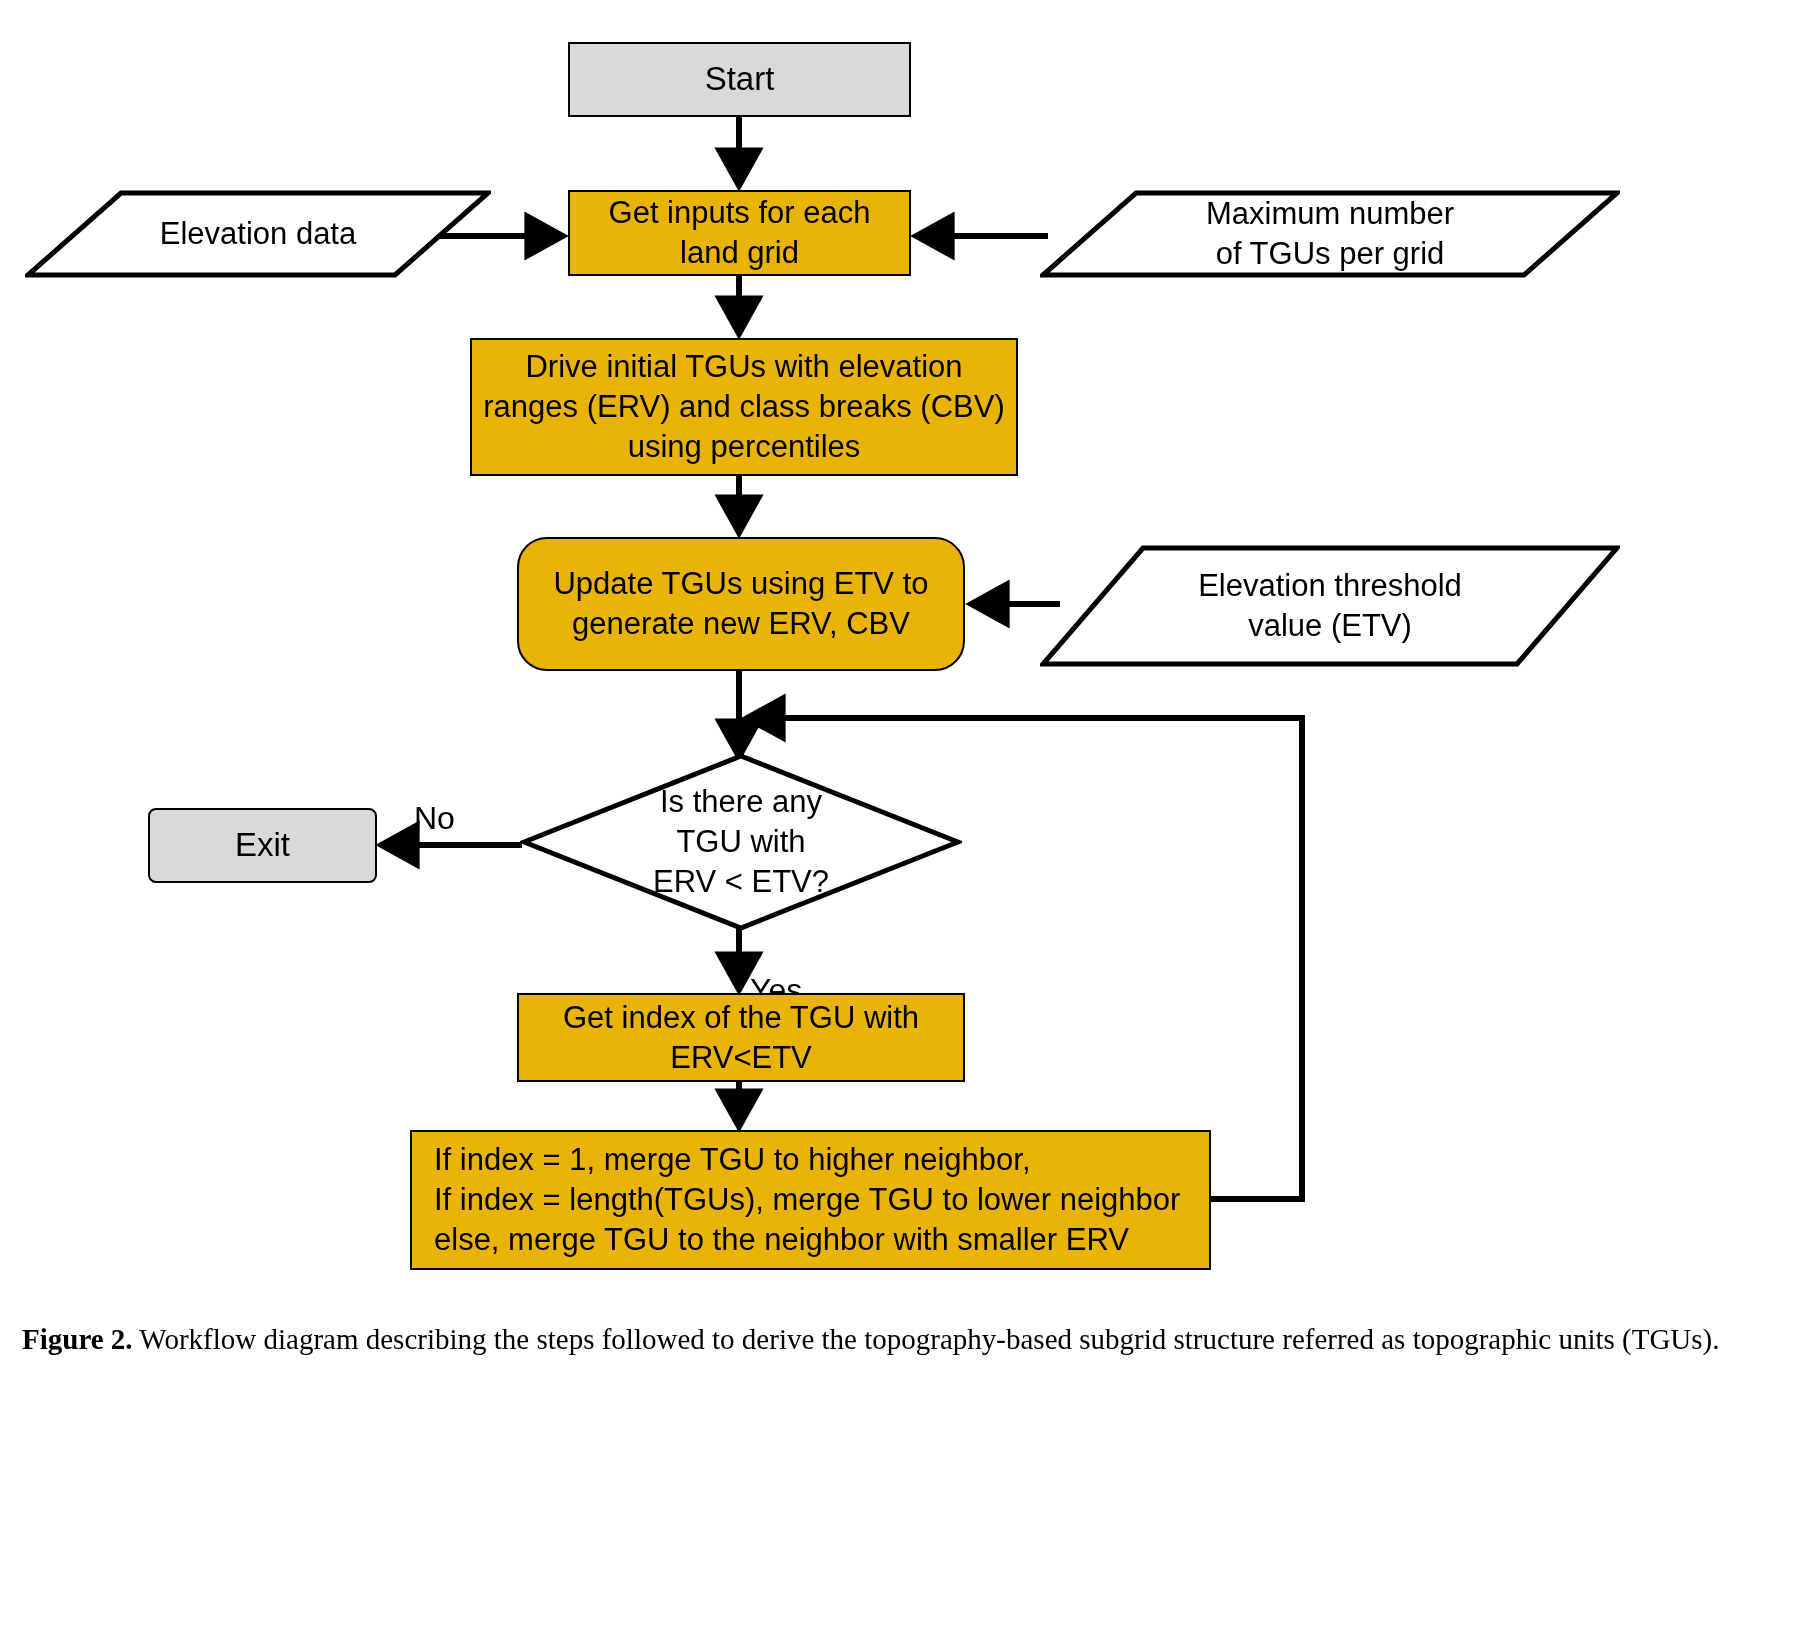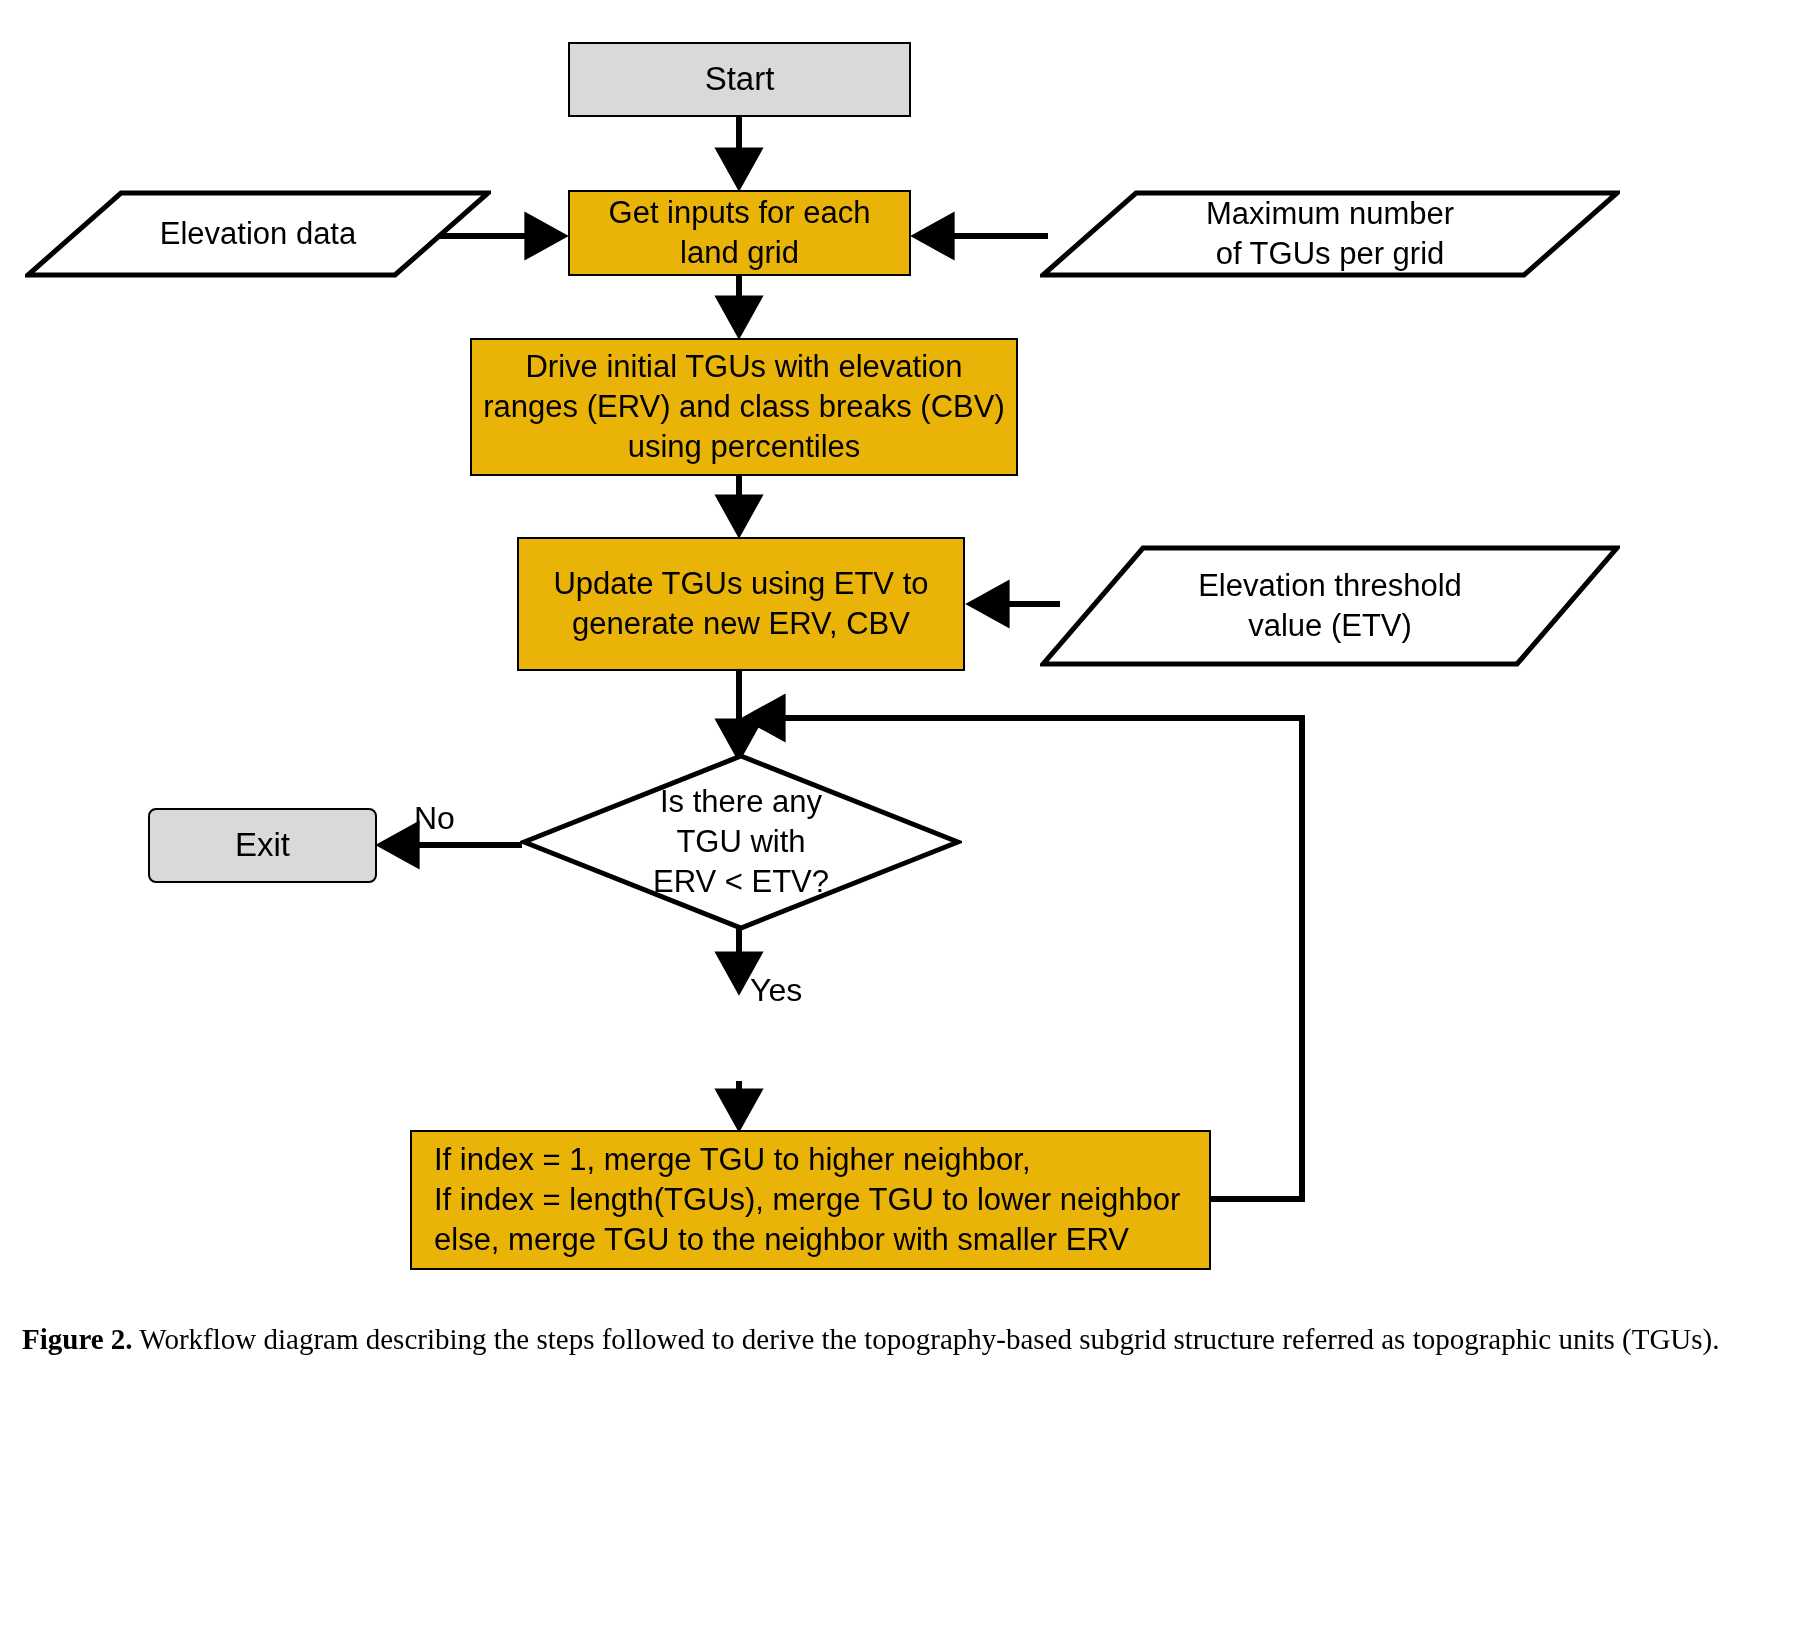--- a/index.html
+++ b/index.html
@@ -108,21 +108,21 @@
     <span class="txt fs-node" style="padding-right:40px;">Maximum number
 of TGUs per grid</span>
   </div>
 
   <div class="node proc fs-node" style="left:470px;top:338px;width:548px;height:138px;">
     <span class="txt">Drive initial TGUs with elevation
 ranges (ERV) and  class breaks (CBV)
 using percentiles</span>
   </div>
 
-  <div class="node proc fs-node" style="left:517px;top:537px;width:448px;height:134px;">
+  <div class="node proc fs-node" style="left:517px;top:537px;width:448px;height:134px;border-radius:30px;">
     <span class="txt">Update TGUs using ETV to
 generate new ERV,  CBV</span>
   </div>
 
   <div class="para" style="left:1040px;top:545px;width:580px;height:122px;">
     <svg width="580" height="122" viewBox="0 0 580 122" xmlns="http://www.w3.org/2000/svg">
       <polygon points="103,3 577,3 477,119 3,119" fill="#ffffff" stroke="#000" stroke-width="5"></polygon>
     </svg>
     <span class="txt fs-node" style="padding-right:30px;">Elevation threshold
 value (ETV)</span>
@@ -142,20 +142,24 @@
   </div>
 
   <div class="elabel fs-edge" style="left:414px;top:800px;">
     <span>No</span>
   </div>
 
   <div class="elabel fs-edge" style="left:750px;top:936px;margin-top:36px;">
     <span>Yes</span>
   </div>
 
+  <div class="node proc fs-node" style="left:517px;top:993px;width:448px;height:89px;">
+    <span class="txt">Get index of the TGU with
+ERV&lt;ETV</span>
+  </div>
 
   <div class="node proc fs-merge" style="left:390px;top:1130px;width:801px;height:140px;justify-content:flex-start;margin-left:20px;">
     <span class="txt" style="text-align:left;padding-left:22px;">If index = 1, merge TGU to higher neighbor,
 If index = length(TGUs), merge TGU to lower neighbor
 else, merge TGU to the neighbor with smaller ERV</span>
   </div>
 
   <div id="caption">
     <b>Figure 2.</b> 
     <span>Workflow diagram describing the steps followed to derive the topography-based subgrid structure referred as topographic units (TGUs).</span>

